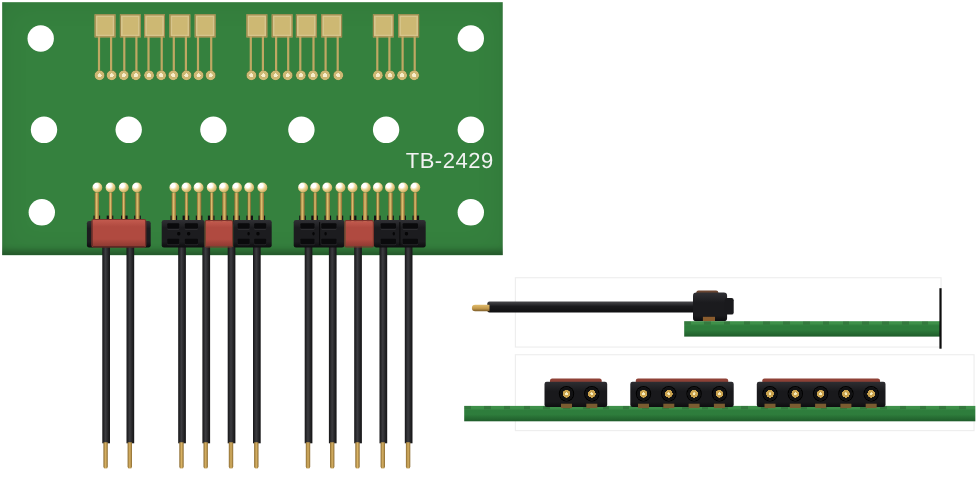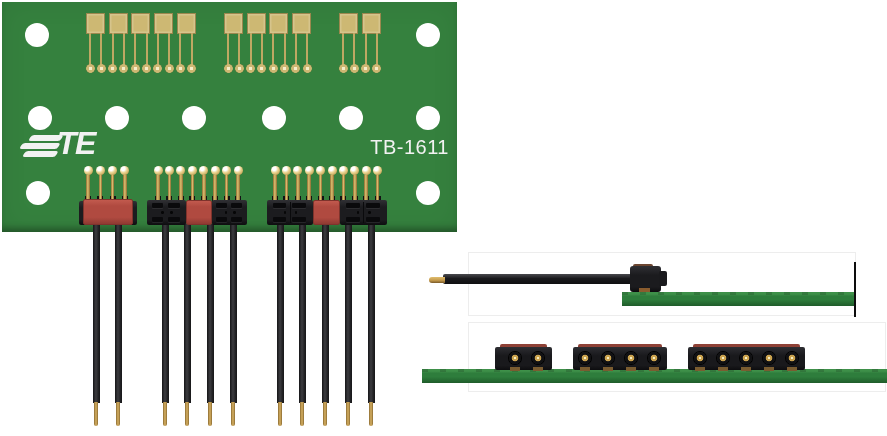--- a/index.html
+++ b/index.html
@@ -80,27 +80,21 @@
 </style>
 </head>
 <body>
 
 <div id="stage">
 
   <div class="panel panelA"></div>
   <div class="panel panelB"></div>
 
   <div class="board">
-    <div class="logo">
-      <div class="bar bar1"></div>
-      <div class="bar bar2"></div>
-      <div class="bar bar3"></div>
-      <div class="txt">TE</div>
-    </div>
-    <div class="partnum">TB-1611</div>
+    <div class="partnum">TB-2429</div>
   </div>
 
   <div class="sv1cable"></div>
   <div class="sv1tip"></div>
   <div class="sv1brown"></div>
   <div class="sv1conn"></div>
   <div class="sv1nub"></div>
   <div class="sv1gold"></div>
   <div class="strip strip1"></div>
   <div class="vline"></div>

